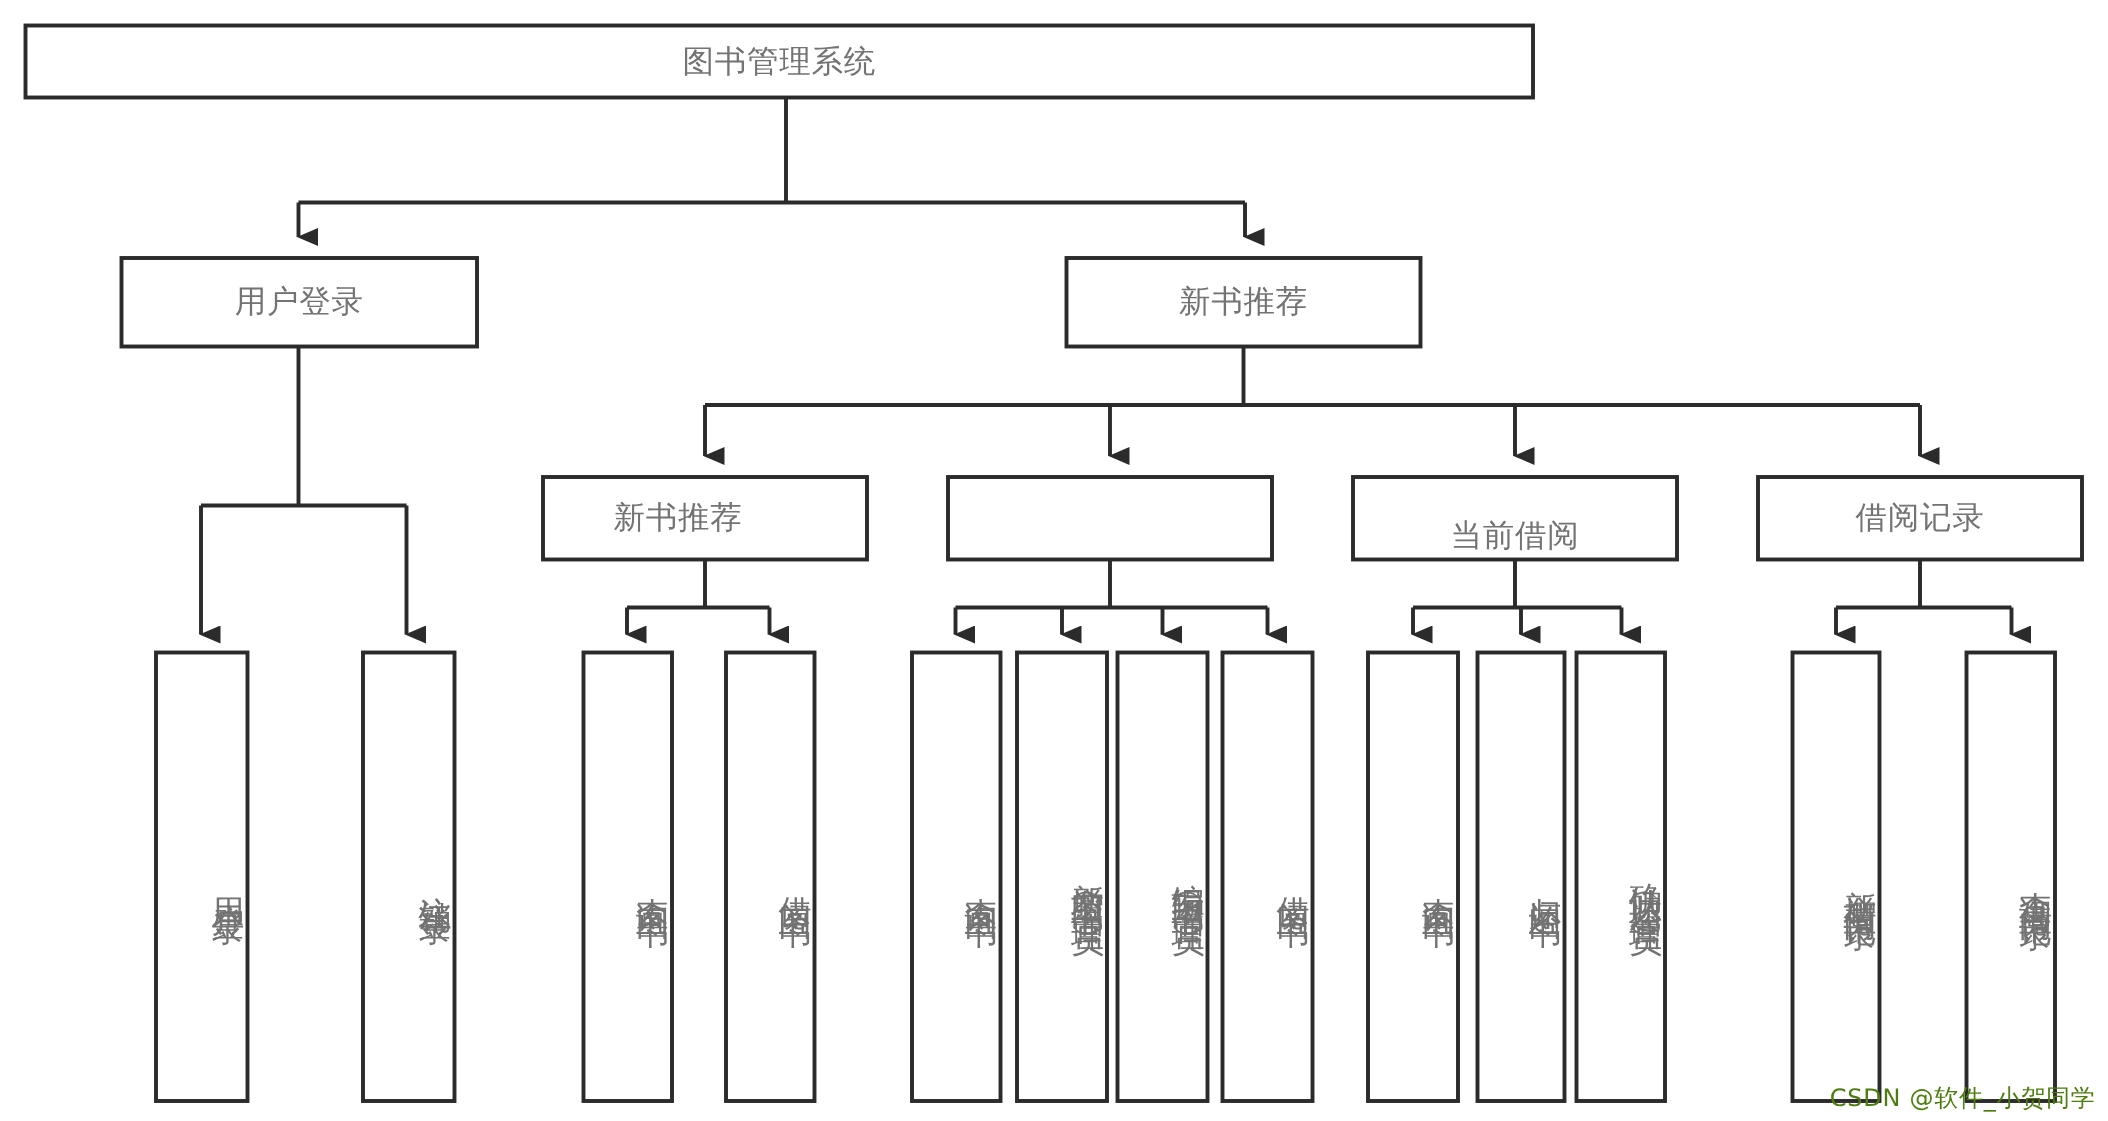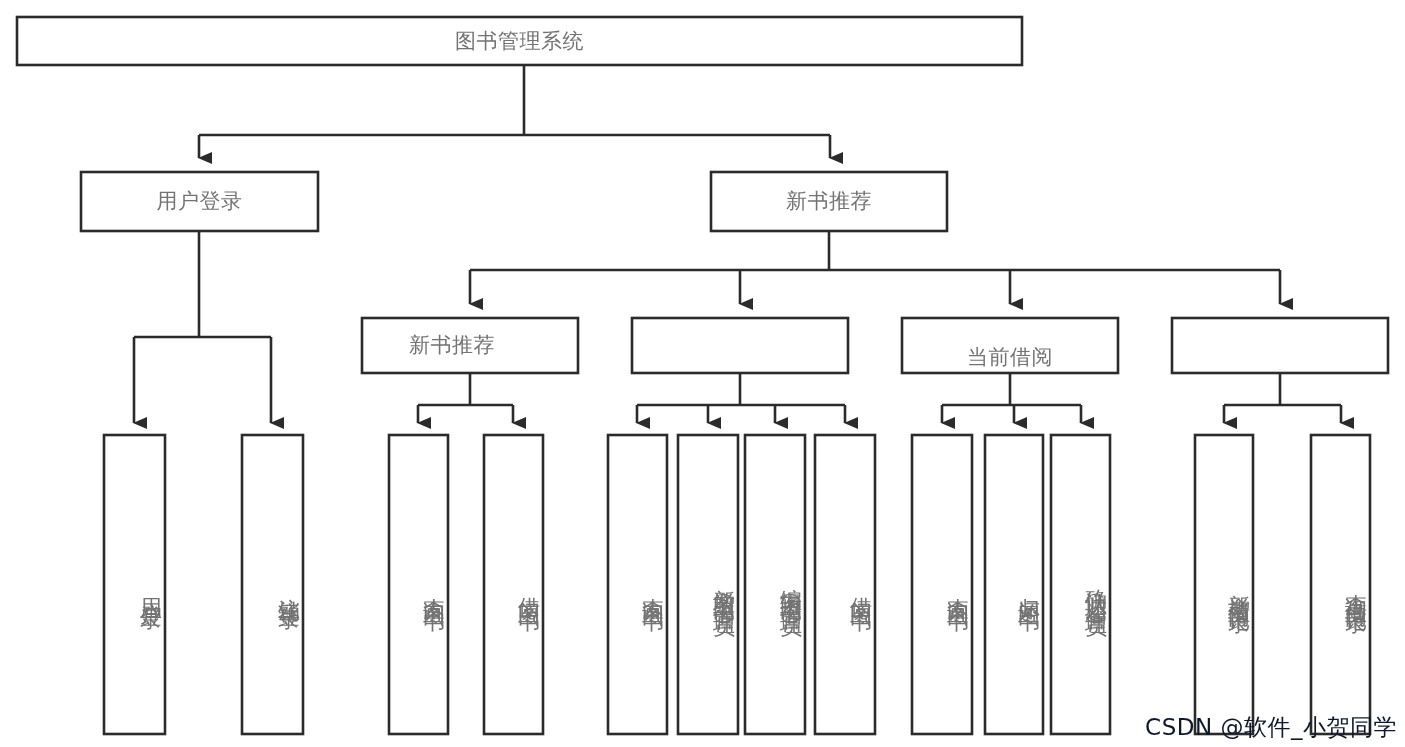--- a/index.html
+++ b/index.html
@@ -65,22 +65,22 @@
     padding-top: 6px;
     box-sizing: border-box;
   }
   .node-label.vertical.tall {
     padding-top: 4px;
   }
   .watermark {
     position: absolute;
     right: 8px;
     bottom: 4px;
-    font-size: 23px;
-    color: #0f172a;
+    font-size: 16px;
+    color: #4d7c0f;
     white-space: nowrap;
     letter-spacing: 0.5px;
   }
 </style>
 </head>
 <body>
 
 <div id="diagram-root">
 
   <svg class="canvas" viewBox="0 0 1405 747">
@@ -148,20 +148,21 @@
     <rect class="box-rect" x="1311" y="435" width="59" height="299"></rect>
   </svg>
 
   <div class="node-label horizontal" style="left:17px; top:17px; width:1005px; height:48px;">图书管理系统</div>
 
   <div class="node-label horizontal" style="left:81px; top:172px; width:237px; height:59px;">用户登录</div>
   <div class="node-label horizontal" style="left:711px; top:172px; width:236px; height:59px;">新书推荐</div>
 
   <div class="node-label horizontal" style="left:362px; top:318px; width:180px; height:55px;">新书推荐</div>
   <div class="node-label horizontal" style="left:902px; top:318px; width:216px; height:55px;margin-top:12px;">当前借阅</div>
+  <div class="node-label horizontal" style="left:1172px; top:318px; width:216px; height:55px;">借阅记录</div>
 
   <div class="node-label vertical" style="left:104px; top:505px; width:61px; height:160px;">用户登录</div>
   <div class="node-label vertical" style="left:242px; top:505px; width:61px; height:160px;">注销登录</div>
   <div class="node-label vertical" style="left:389px; top:505px; width:59px; height:160px;">查询图书</div>
   <div class="node-label vertical" style="left:484px; top:505px; width:59px; height:160px;">借阅图书</div>
   <div class="node-label vertical" style="left:608px; top:505px; width:59px; height:160px;">查询图书</div>
   <div class="node-label vertical tall" style="left:678px; top:443px; width:60px; height:288px;">新增图书（管理员）</div>
   <div class="node-label vertical tall" style="left:745px; top:443px; width:60px; height:288px;">编辑图书（管理员）</div>
   <div class="node-label vertical" style="left:815px; top:505px; width:60px; height:160px;">借阅图书</div>
   <div class="node-label vertical" style="left:912px; top:505px; width:60px; height:160px;">查询图书</div>

